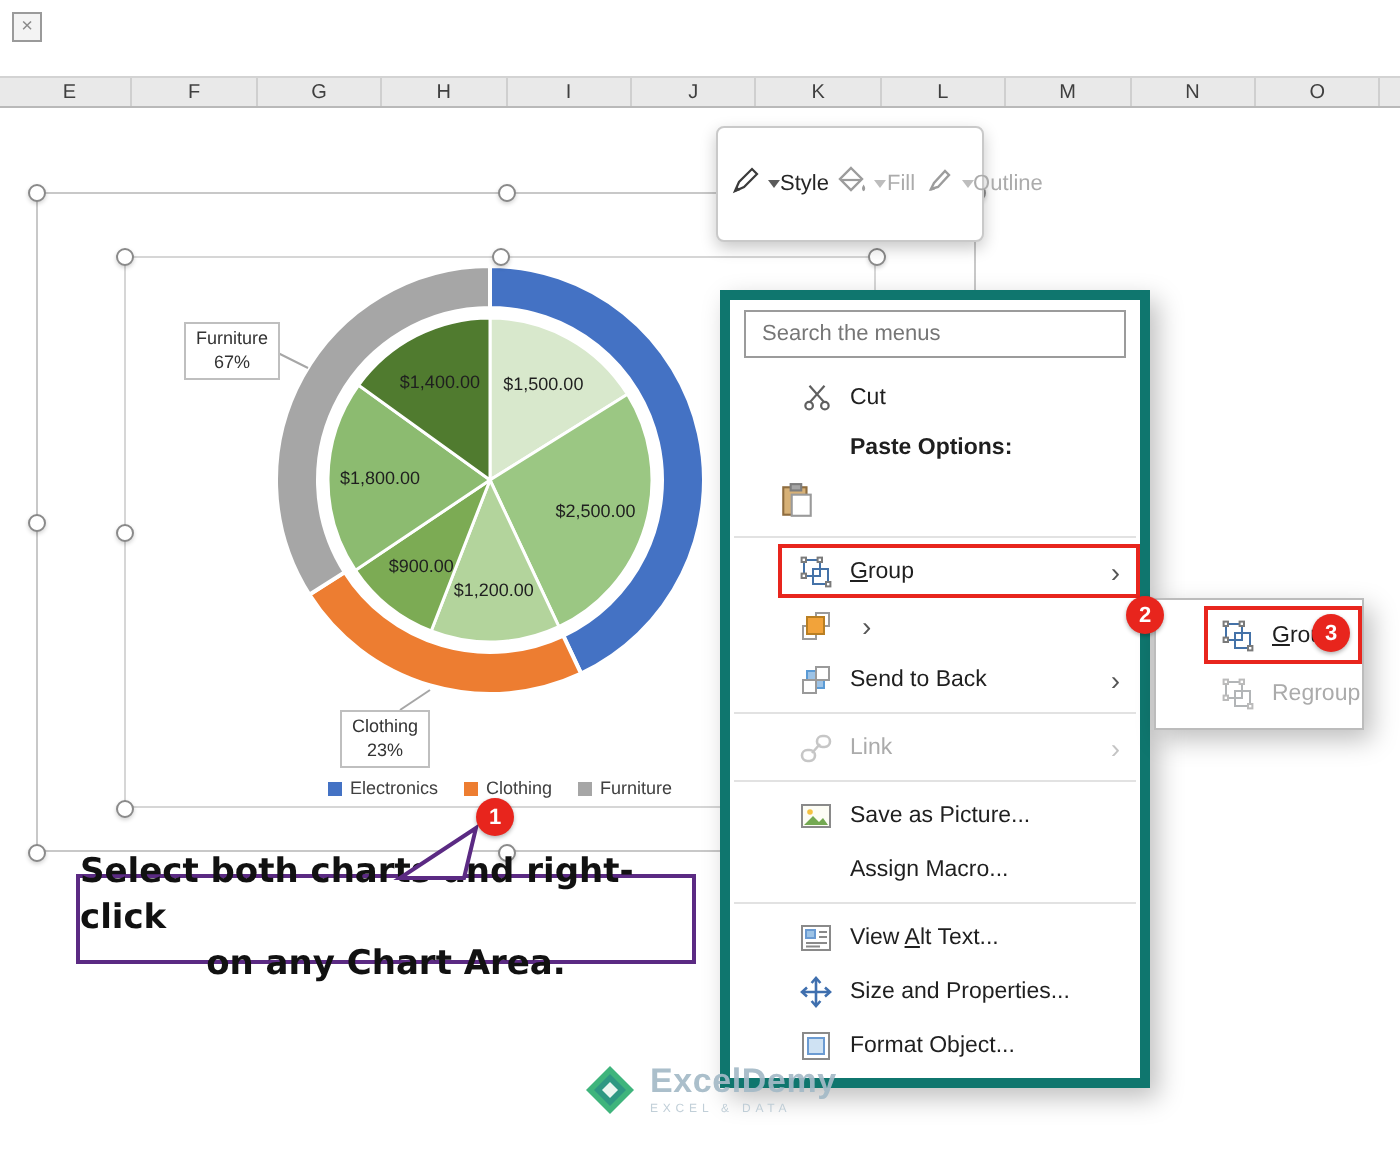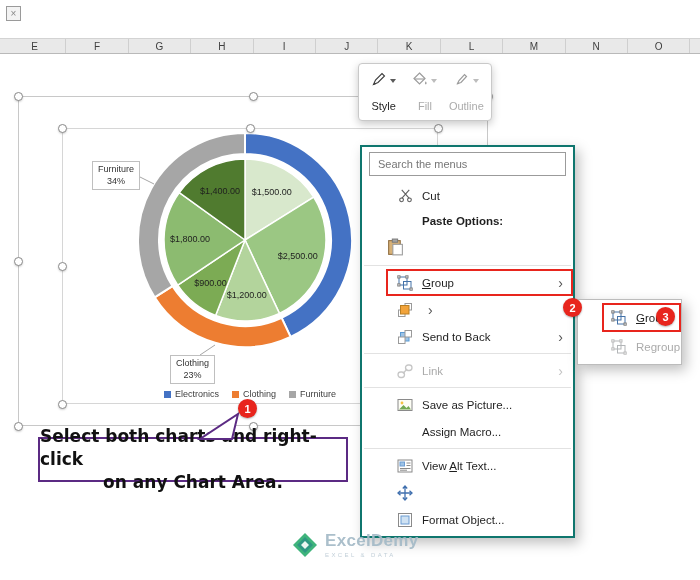--- a/index.html
+++ b/index.html
@@ -29,29 +29,29 @@
     padding:2px 5px; text-align:center; line-height:1.3; }
 
   .legend { position:absolute; left:62px; top:389px; width:376px; display:flex; justify-content:center; gap:13px; z-index:4; }
   .legend-item { display:flex; align-items:center; gap:4px; font-size:9px; color:#404040; }
   .legend-swatch { width:7px; height:7px; }
 
   
   .mini-toolbar { position:absolute; left:358px; top:63px; width:134px; height:58px; background:#fff;
     border:1px solid #c9c9c9; border-radius:4px; box-shadow:0 3px 8px rgba(0,0,0,.22); z-index:20;
     display:flex; padding:6px 5px; gap:2px; }
-  .tb-item { flex:1; display:flex; flex-direction:column; align-items:center; justify-content:space-between; padding:2px 1px; }
+  .tb-item { flex:1; display:flex; align-items:center; justify-content:space-between; padding:2px 1px; }
   .ico-row { display:flex; align-items:center; gap:3px; height:18px; }
   .tb-label { font-size:11px; color:#262626; white-space:nowrap; }
   .tb-item.disabled .tb-label { color:#ababab; }
   .chev { width:0; height:0; border-left:3.5px solid transparent; border-right:3.5px solid transparent; border-top:4px solid #5a5a5a; }
   .tb-item.disabled .chev { border-top-color:#bdbdbd; }
 
   
-  .ctx-menu { position:absolute; left:360px; top:145px; width:215px; background:#fff; border:2px solid #0f766e;
+  .ctx-menu { position:absolute; left:360px; top:145px; width:215px; background:#fff; border:5px solid #0f766e;
     box-shadow:4px 5px 12px rgba(0,0,0,.25); z-index:20; padding:3px 0; }
   .menu-search { margin:2px 7px 6px; height:24px; border:1px solid #9b9b9b; display:flex; align-items:center;
     padding:0 8px; font-size:11px; color:#767676; background:#fff; }
   .mi { position:relative; display:flex; align-items:center; height:27px; padding:0 8px 0 10px; font-size:11.5px; color:#1f1f1f;margin-left:24px; }
   .mi .ic { width:18px; height:18px; margin-right:8px; flex:none; display:flex; align-items:center; justify-content:center; }
   .mi .lbl { flex:1; white-space:nowrap; }
   .mi .arrow { color:#555; font-size:14px; margin-left:6px; margin-right:2px; line-height:1; }
   .mi.disabled { color:#ababab; }
   .mi.disabled .arrow { color:#c4c4c4; }
   .mi.disabled .ic { opacity:.5; filter:grayscale(.9); }
@@ -124,21 +124,21 @@
       <path d="M 185 114 L 117.74612179029752 159.14328151291735 A 81 81 0 0 1 119.30916633273038 66.61103111378011 Z" fill="#8cbb70" stroke="#fff" stroke-width="1.5"></path>
       <text x="130.00784505921595" y="116.07107859923376" text-anchor="middle" font-size="9" fill="#1f1f1f">$1,800.00</text>
       <path d="M 185 114 L 119.30916633273038 66.61103111378011 A 81 81 0 0 1 184.99999999999997 33 Z" fill="#507b2f" stroke="#fff" stroke-width="1.5"></path>
       <text x="159.9477867320151" y="68.03688520554067" text-anchor="middle" font-size="9" fill="#1f1f1f">$1,400.00</text>
       <line x1="78" y1="50" x2="94" y2="58" stroke="#a6a6a6" stroke-width="1"></line>
       <line x1="140" y1="229" x2="155" y2="219" stroke="#a6a6a6" stroke-width="1"></line>
     </svg>
 
   <div class="cat-label" style="left:92px;top:161px;">
     <div>Furniture</div>
-    <div>34%</div>
+    <div>67%</div>
   </div>
   <div class="cat-label" style="left:170px;top:355px;">
     <div>Clothing</div>
     <div>23%</div>
   </div>
 
   <div class="legend" id="legend">
       <div class="legend-item">
         <span class="legend-swatch" style="background:#4472c4"></span>
         <span>Electronics</span>
@@ -287,20 +287,21 @@
           </span>
           <span class="lbl">View <u>A</u>lt Text...</span>
         </div>
         <div class="mi">
           <span class="ic">
             <svg width="16" height="16" viewBox="0 0 16 16">
               <path d="M8 1.5 V14.5 M1.5 8 H14.5" stroke="#3f6fae" stroke-width="1.3" fill="none"></path>
               <path d="M5.8 3.5 L8 1 L10.2 3.5 M5.8 12.5 L8 15 L10.2 12.5 M3.5 5.8 L1 8 L3.5 10.2 M12.5 5.8 L15 8 L12.5 10.2" fill="none" stroke="#3f6fae" stroke-width="1.3"></path>
             </svg>
           </span>
+          <span class="lbl">Size and Properties...</span>
         </div>
         <div class="mi">
           <span class="ic">
             <svg width="16" height="16" viewBox="0 0 16 16">
               <rect x="1.5" y="1.5" width="13" height="13" fill="#fff" stroke="#8a8a8a"></rect>
               <rect x="4" y="4" width="8" height="8" fill="#cfe2f3" stroke="#6b9bd2"></rect>
             </svg>
           </span>
           <span class="lbl">Format Object...</span>
         </div>

